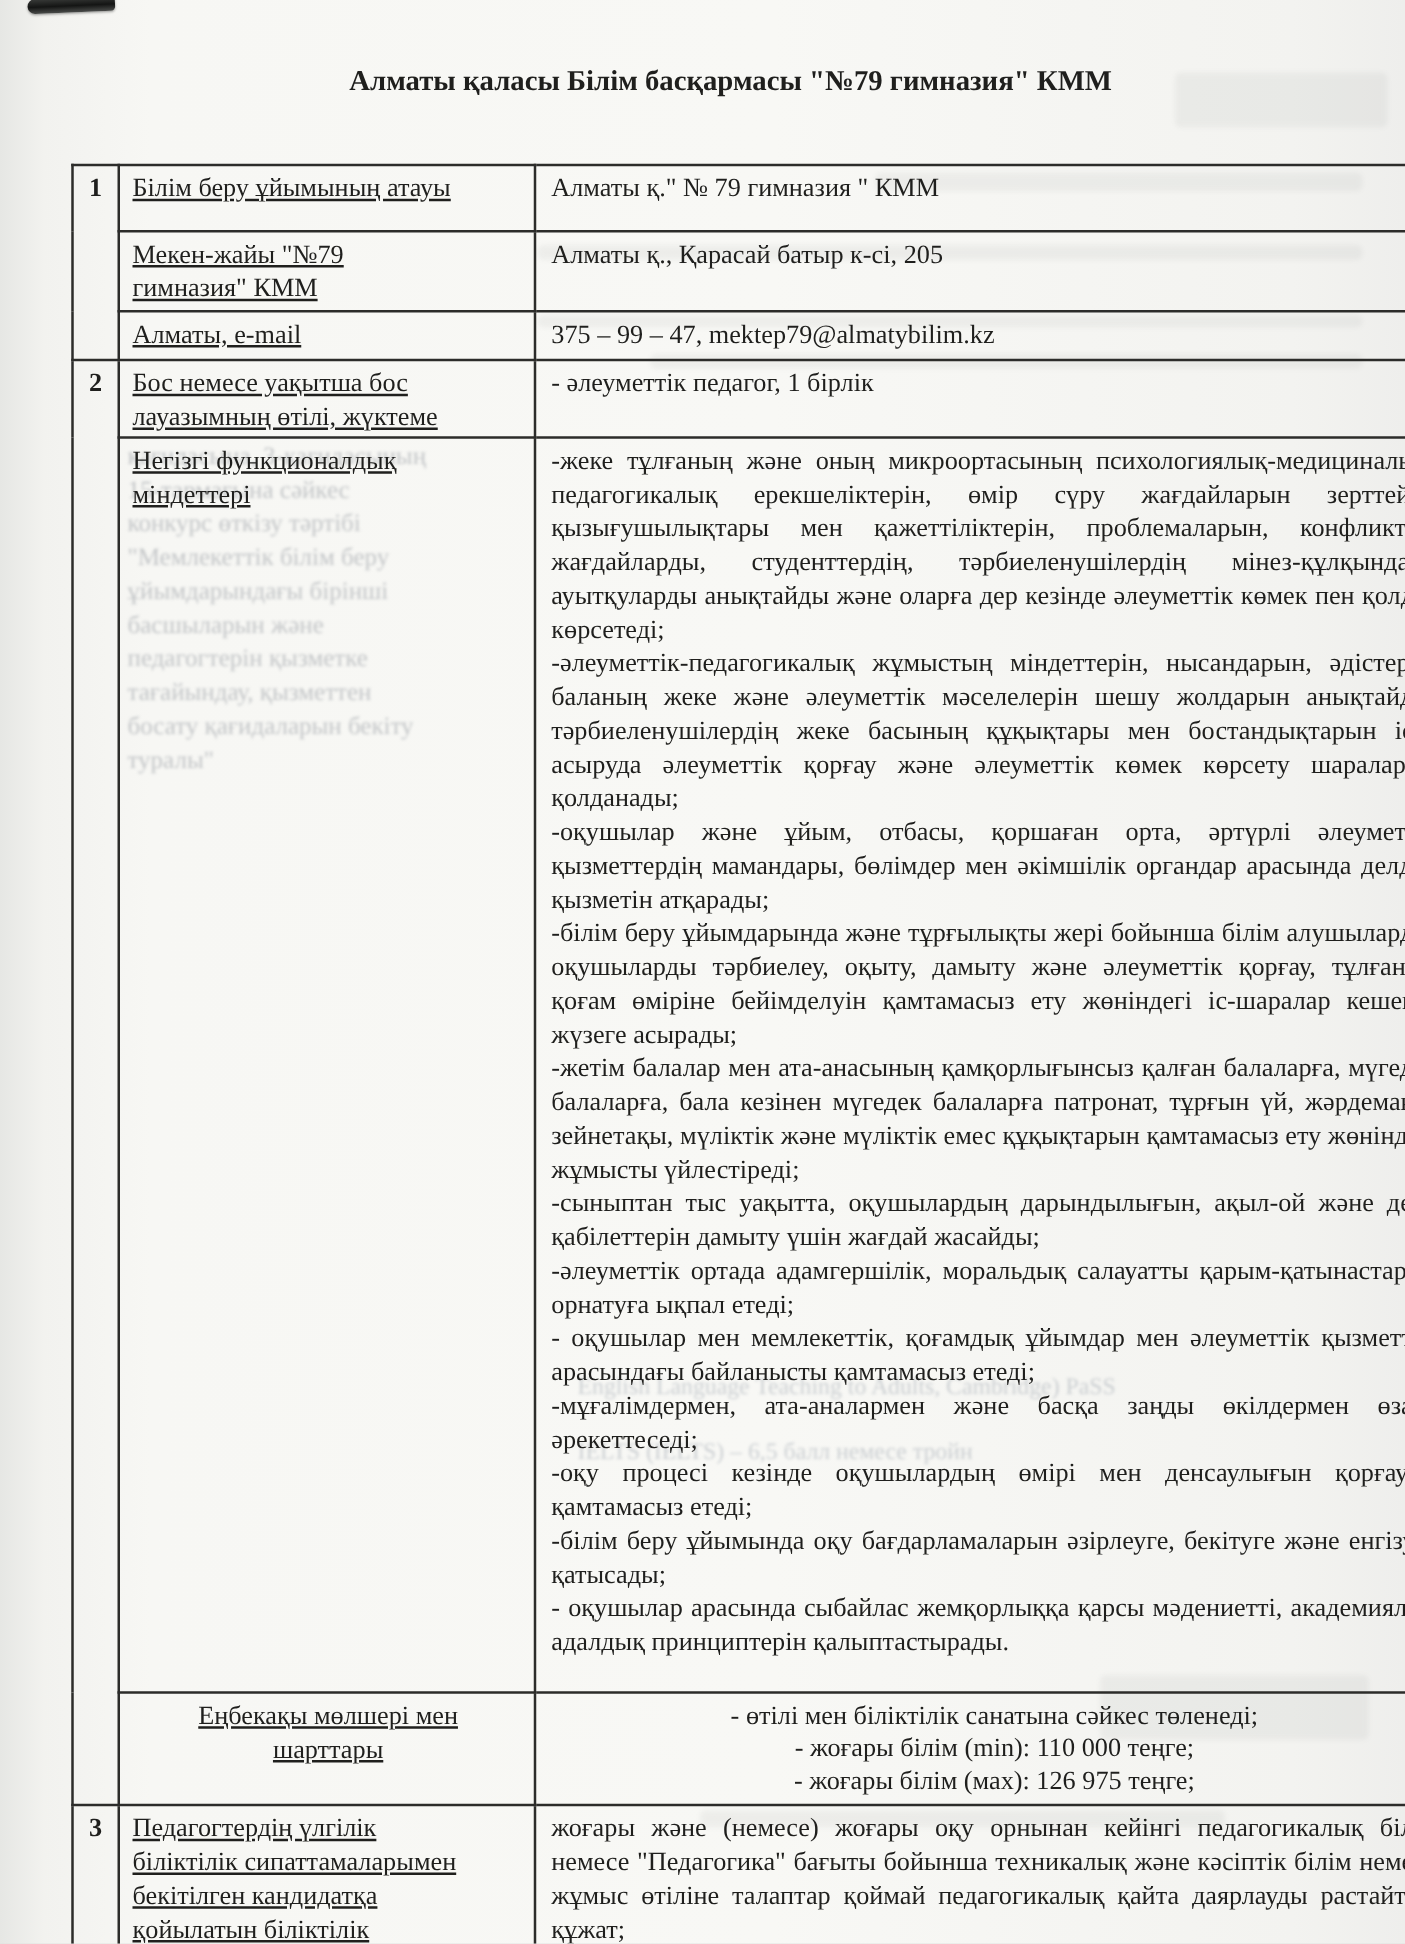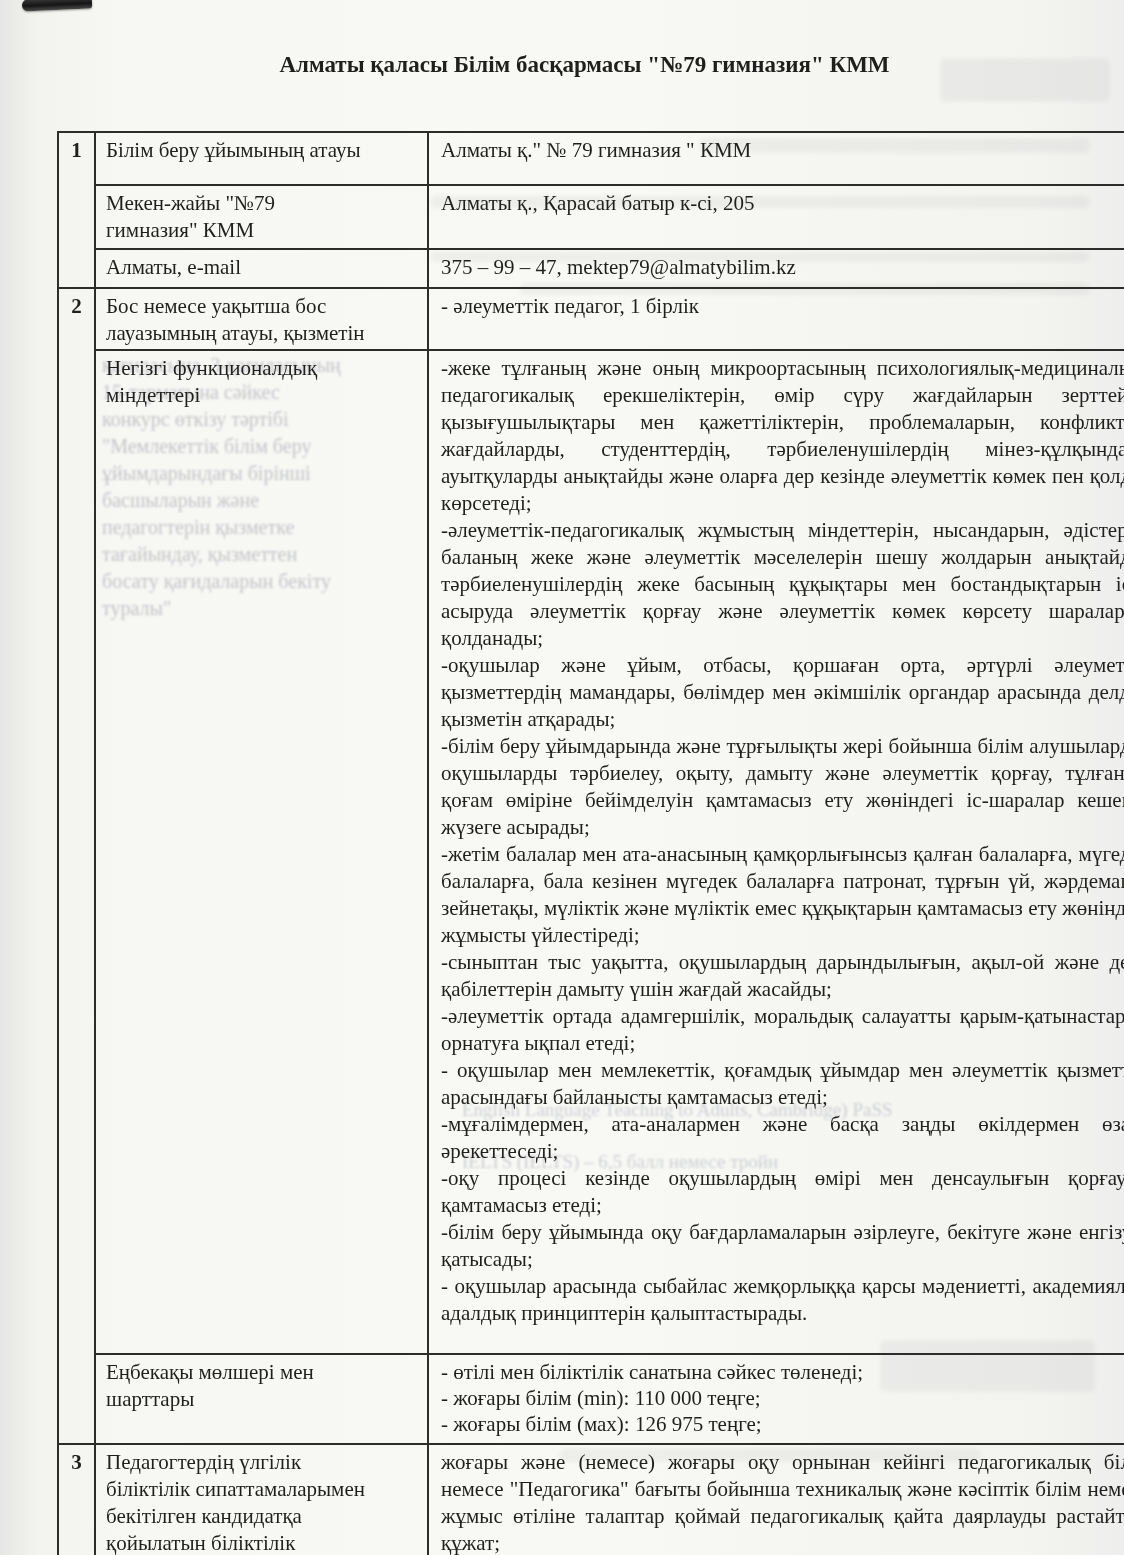--- a/index.html
+++ b/index.html
@@ -39,24 +39,24 @@
   }
   table.doc{
     position:absolute;left:57px;top:131px;width:1055px;
     border-collapse:collapse;table-layout:fixed;background:transparent;
   }
   table.doc td{
     border:2px solid #2c2c2a;vertical-align:top;overflow:hidden;
     font-size:21px;line-height:27px;background:transparent;
   }
   td.num{width:33px;text-align:center;font-weight:bold;padding-top:4px;}
-  td.lbl{width:313px;padding:4px 8px 2px 10px;white-space:pre-line;}
+  td.lbl{width:313px;padding:4px 8px 2px 10px;white-space:pre-line;text-decoration:underline;}
   td.val{width:709px;padding:4px 10px 2px 12px;}
   .h-r1{height:45px;} .h-r2{height:56px;} .h-r3{height:31px;} .h-r4{height:54px;}
-  .h-r5{height:996px;margin-top:26px;} .h-r6{height:82px;} .h-r7{height:138px;}
+  .h-r5{height:996px;margin-top:26px;} .h-r6{height:82px;text-align:center;} .h-r7{height:138px;}
   td.duties{line-height:27.4px;}
   td.duties p{margin:0;text-align:justify;text-justify:inter-word;}
   td.val .line{display:block;line-height:26px;}
   td.val p.req{margin:0;text-align:justify;line-height:27px;}
 </style>
 </head>
 <body>
 
 <div class="page">
 
@@ -99,21 +99,21 @@
 гимназия" КММ</td>
       <td class="val h-r2">Алматы қ., Қарасай батыр к-сі, 205</td>
     </tr>
     <tr>
       <td class="lbl h-r3">Алматы, e-mail</td>
       <td class="val h-r3">375 – 99 – 47, mektep79@almatybilim.kz</td>
     </tr>
     <tr>
       <td class="num h-r4" rowspan="3">2</td>
       <td class="lbl h-r4">Бос немесе уақытша бос
-лауазымның атауы, қызметін</td>
+лауазымның өтілі, жүктеме</td>
       <td class="val h-r4">- әлеуметтік педагог, 1 бірлік</td>
     </tr>
     <tr>
       <td class="lbl h-r5">Негізгі функционалдық
 міндеттері</td>
       <td class="val duties h-r5">
         <p>-жеке тұлғаның және оның микроортасының психологиялық-медициналық-педагогикалық ерекшеліктерін, өмір сүру жағдайларын зерттейді, қызығушылықтары мен қажеттіліктерін, проблемаларын, конфликттік жағдайларды, студенттердің, тәрбиеленушілердің мінез-құлқындағы ауытқуларды анықтайды және оларға дер кезінде әлеуметтік көмек пен қолдау көрсетеді;</p>
         <p>-әлеуметтік-педагогикалық жұмыстың міндеттерін, нысандарын, әдістерін, баланың жеке және әлеуметтік мәселелерін шешу жолдарын анықтайды, тәрбиеленушілердің жеке басының құқықтары мен бостандықтарын іске асыруда әлеуметтік қорғау және әлеуметтік көмек көрсету шараларын қолданады;</p>
         <p>-оқушылар және ұйым, отбасы, қоршаған орта, әртүрлі әлеуметтік қызметтердің мамандары, бөлімдер мен әкімшілік органдар арасында делдал қызметін атқарады;</p>
         <p>-білім беру ұйымдарында және тұрғылықты жері бойынша білім алушыларды, оқушыларды тәрбиелеу, оқыту, дамыту және әлеуметтік қорғау, тұлғаның қоғам өміріне бейімделуін қамтамасыз ету жөніндегі іс-шаралар кешенін жүзеге асырады;</p>

